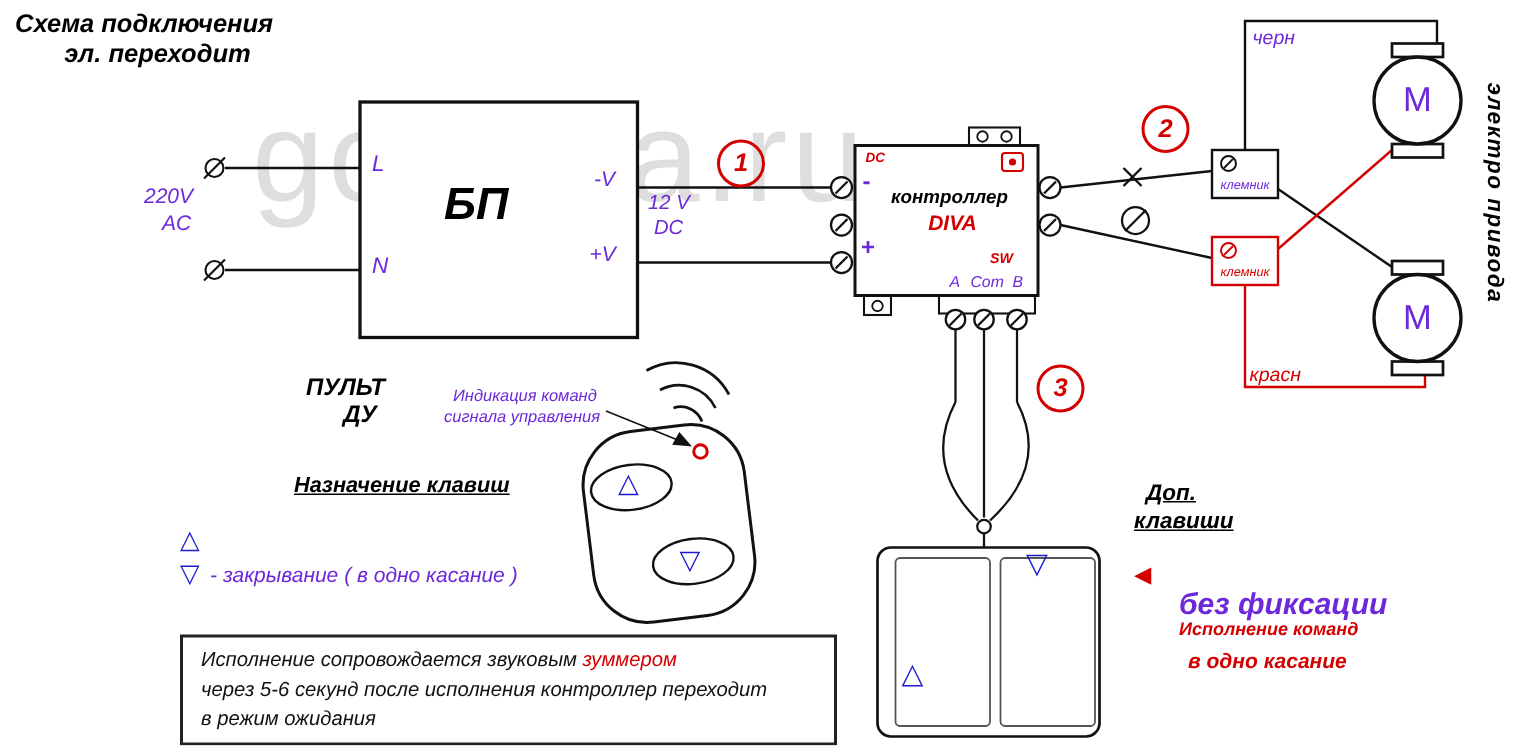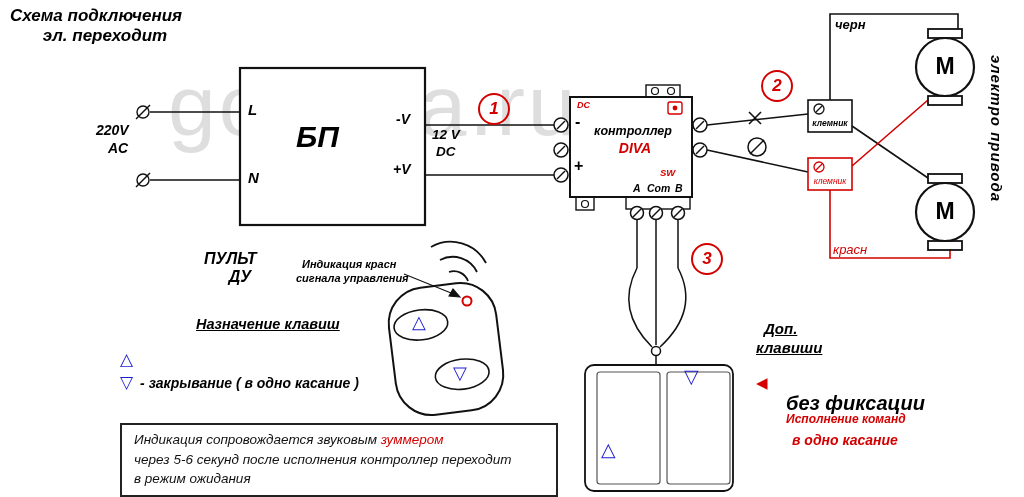--- a/index.html
+++ b/index.html
@@ -15,21 +15,21 @@
   .wm{font-size:86px;color:#c9c9c9;opacity:.6;letter-spacing:3px;white-space:nowrap;}
   .marker{width:28px;height:28px;border:2px solid #d40000;border-radius:50%;
           color:#d40000;display:flex;align-items:center;justify-content:center;
           font-size:17px;font-style:italic;font-weight:bold;background:transparent;}
   .tri{color:#1b1bd0;line-height:1;}
   .small{font-size:11px;}
   .notebox{border:2px solid #222;width:412px;padding:5px 10px 6px 12px;
            font-size:13.5px;font-style:italic;line-height:1.45;color:#111;}
   .vert{writing-mode:vertical-rl;}
   svg{position:absolute;left:0;top:0;}
-  .txt{color:#000000;font-weight:bold;}
+  .txt{color:#6d28d9;}
 </style>
 </head>
 <body>
 
 <div class="stage">
 
   <div class="abs wm" style="left:168px;top:56px;">gorlinia.ru</div>
 
   <svg width="1024" height="497" viewBox="0 0 1024 497">
 
@@ -209,37 +209,37 @@
 
   <div class="abs txt ctr" style="left:917px;top:53px;width:56px;font-size:23px;">M</div>
   <div class="abs txt ctr" style="left:917px;top:198px;width:56px;font-size:23px;">M</div>
 
   <div class="abs it b blue vert" style="left:988px;top:55px;height:210px;font-size:15px;letter-spacing:1px;">электро привода</div>
 
   <div class="abs it b blue" style="left:204px;top:250px;font-size:16px;width:72px;">
     <div>ПУЛЬТ</div>
     <div class="ctr">ДУ</div>
   </div>
-  <div class="abs it txt small" style="left:302px;top:258px;">Индикация красн</div>
+  <div class="abs it txt small" style="left:302px;top:258px;">Индикация команд</div>
   <div class="abs it txt small" style="left:296px;top:272px;">сигнала управления</div>
   <div class="abs it b blue ul" style="left:196px;top:316px;font-size:14.5px;">Назначение клавиш</div>
 
   <div class="abs" style="left:120px;top:351px;display:flex;align-items:center;gap:7px;">
     <span class="tri" style="font-size:17px;">△</span>
   </div>
   <div class="abs" style="left:120px;top:374px;display:flex;align-items:center;gap:7px;">
     <span class="tri" style="font-size:17px;">▽</span>
     <span class="it txt" style="font-size:14px;">- закрывание ( в одно касание )</span>
   </div>
 
   <div class="abs tri" style="left:412px;top:313px;font-size:18px;">△</div>
   <div class="abs tri" style="left:453px;top:364px;font-size:18px;">▽</div>
 
   <div class="abs notebox" style="left:120px;top:423px;">
-    <div><span>Индикация сопровождается звуковым </span><span class="red">зуммером</span></div>
+    <div><span>Исполнение сопровождается звуковым </span><span class="red">зуммером</span></div>
     <div>через 5-6 секунд после исполнения контроллер переходит</div>
     <div>в режим ожидания</div>
   </div>
 
   <div class="abs it b blue ul" style="left:764px;top:320px;font-size:15px;">Доп.</div>
   <div class="abs it b blue ul" style="left:756px;top:339px;font-size:15px;">клавиши</div>
   <div class="abs red" style="left:756px;top:374px;font-size:15px;">◀</div>
   <div class="abs it b txt" style="left:786px;top:392px;font-size:20px;">без фиксации</div>
   <div class="abs it b red" style="left:786px;top:412px;font-size:12px;">Исполнение команд</div>
   <div class="abs it b red" style="left:792px;top:432px;font-size:14px;">в одно касание</div>

